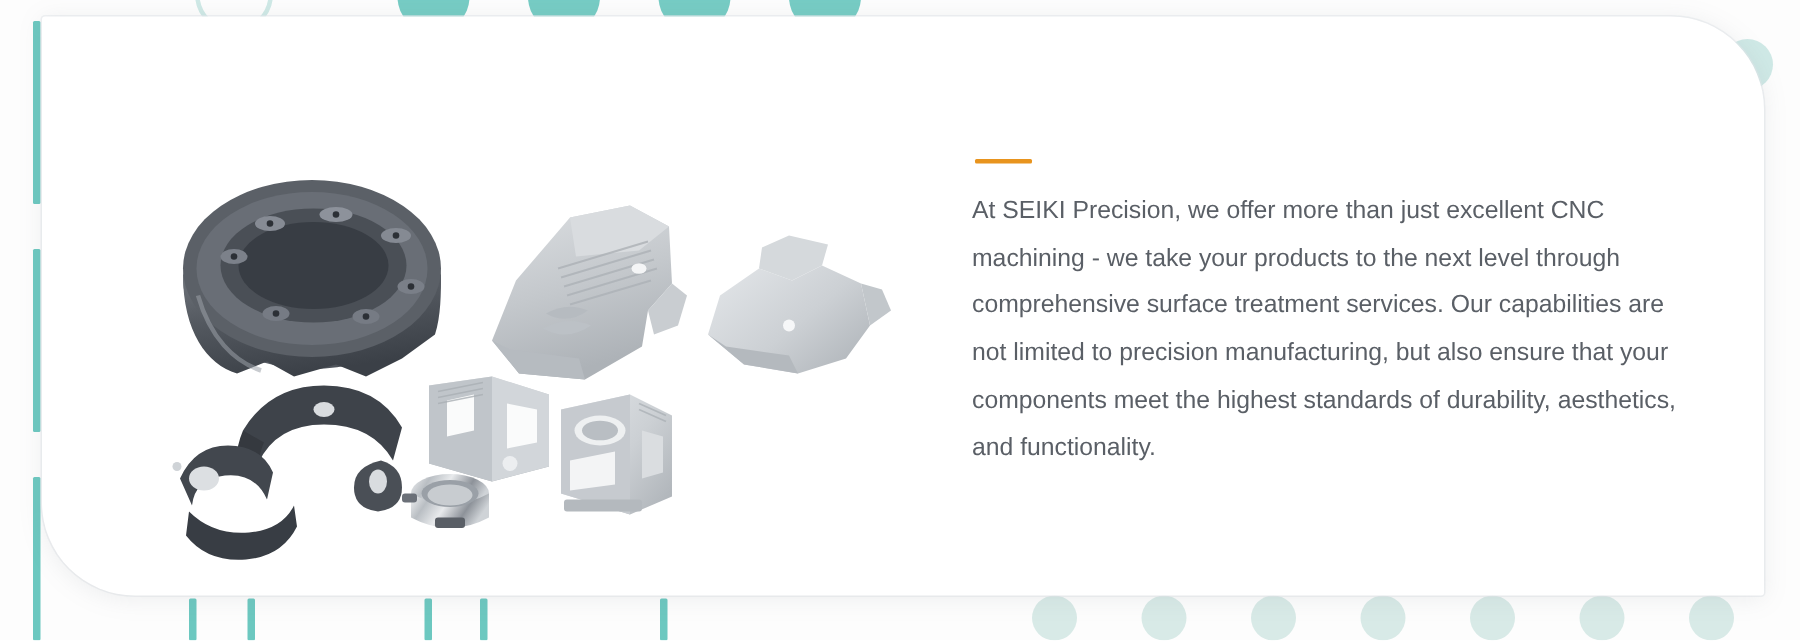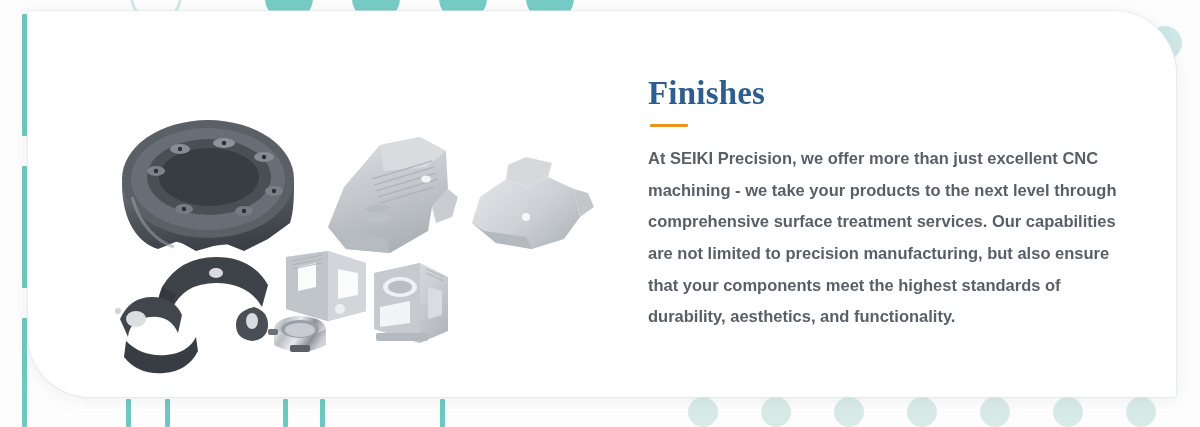--- a/index.html
+++ b/index.html
@@ -115,21 +115,21 @@
     background: #e8941e;
     margin: 13px 0 16px 2px;
     border-radius: 1px;
   }
 
   .body-text {
     font-size: 16.5px;
     line-height: 1.92;
     color: #5a5f66;
     max-width: 492px;
-    font-weight: 700;
+    font-weight: 400;
   }
 </style>
 </head>
 <body>
 
 <div class="bg-layer">
 
   <div class="deco-ring-top" style="left:130px;"></div>
 
   <div class="deco-dot-top" style="left:265px;"></div>
@@ -292,19 +292,18 @@
         <rect x="348" y="322" width="52" height="8" rx="2" fill="#b4b9be"></rect>
         <g stroke="#a8aeb3" stroke-width="1.2" opacity="0.7">
           <line x1="398" y1="258" x2="416" y2="266"></line>
           <line x1="398" y1="262" x2="416" y2="270"></line>
         </g>
       </g>
     </svg>
   </div>
 
   <div class="content">
-    <h2 class="heading">Finishes</h2>
 
     <div class="heading-rule"></div>
 
     <p class="body-text">At SEIKI Precision, we offer more than just excellent CNC machining - we take your products to the next level through comprehensive surface treatment services. Our capabilities are not limited to precision manufacturing, but also ensure that your components meet the highest standards of durability, aesthetics, and functionality.</p>
   </div>
 </div>
 
 </body></html>

